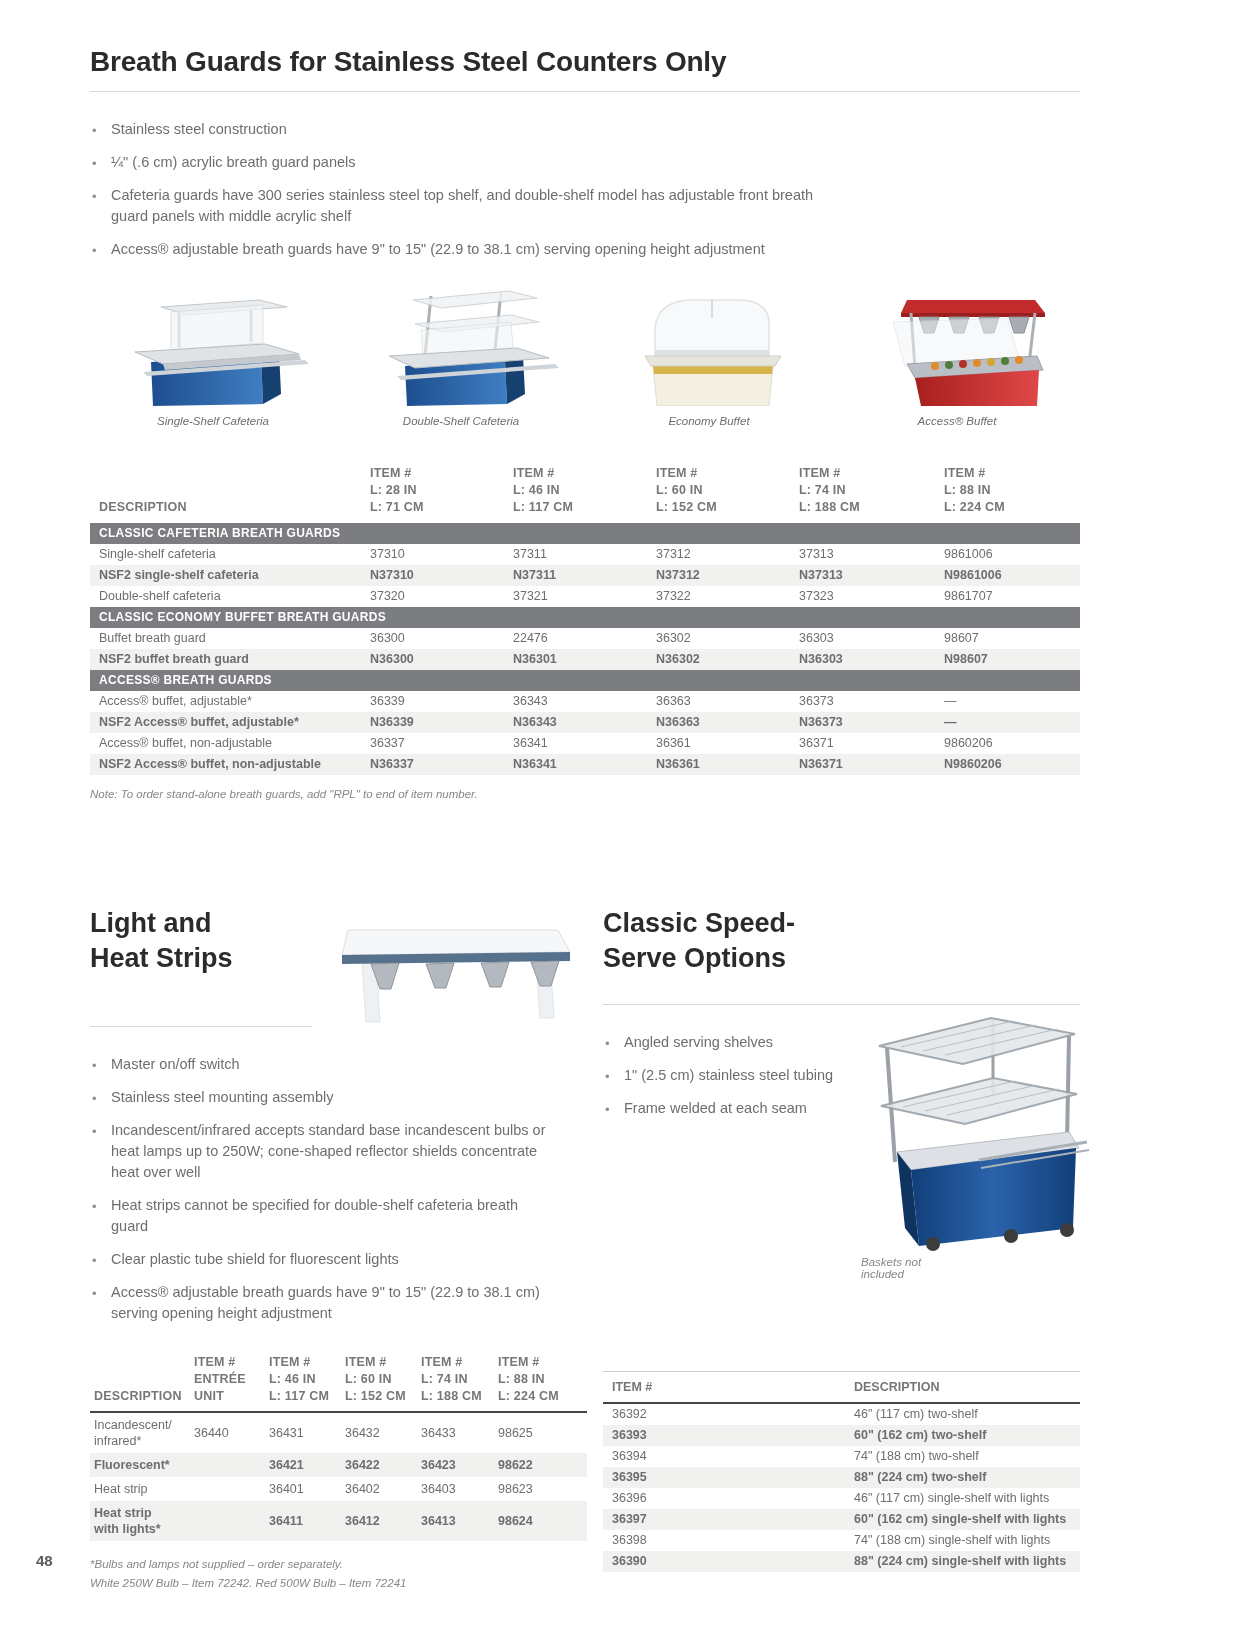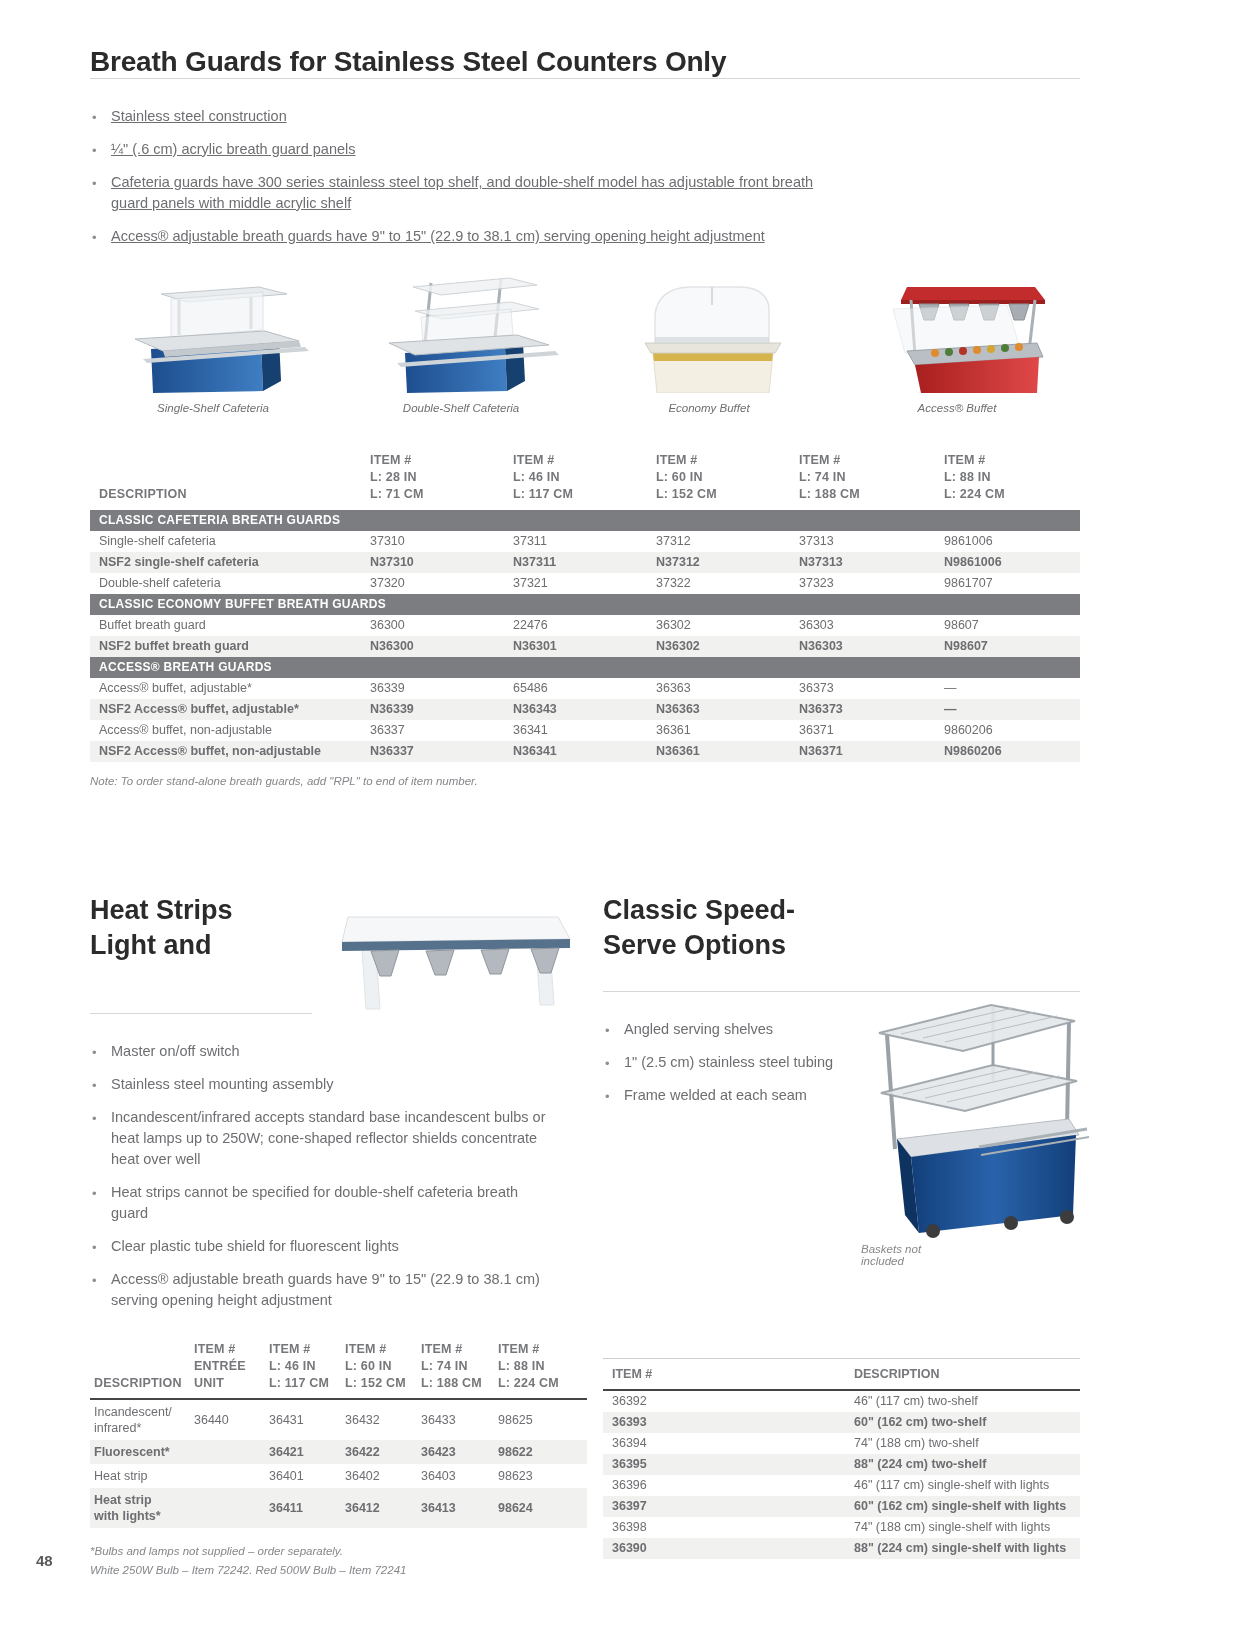--- a/index.html
+++ b/index.html
@@ -4,29 +4,29 @@
 <style>
   * { box-sizing: border-box; }
   html,body { margin:0; padding:0; background:#ffffff; }
   .page {
     position:relative; width:1257px; height:1632px; background:#ffffff;
     font-family:"Liberation Sans", sans-serif; color:#6d6e71; overflow:hidden;
   }
   .content { position:absolute; left:90px; top:46px; width:990px; }
 
   
-  .h-title { margin:0 0 0 0; font-size:28px; font-weight:bold; color:#2b2b2b; letter-spacing:-0.2px; }
+  .h-title { margin:0 0 13px 0; font-size:28px; font-weight:bold; color:#2b2b2b; letter-spacing:-0.2px; }
   .h-sub { margin:0; font-size:27px; line-height:35px; font-weight:bold; color:#2b2b2b; }
   .rule { height:1px; background:#d6d6d6; }
 
   
   .bullets { list-style:none; margin:27px 0 0 0; padding:0; }
   .bullets li { position:relative; padding-left:21px; margin-bottom:12px; font-size:14.5px; line-height:21px; color:#6d6e71; }
   .bullets li::before { content:"•"; position:absolute; left:2px; top:1px; color:#8d8f92; font-size:13px; }
-  .bullets.top li { max-width:745px;text-decoration:underline; }
+  .bullets.top li { max-width:745px; }
   .bullets.narrow li { max-width:458px; }
 
   
   .products { display:flex; justify-content:space-between; margin:26px 0 0 0; padding:0 4px; }
   .product { width:238px; text-align:center; margin:0; }
   .product svg { display:block; margin:0 auto; }
   .caption { font-style:italic; font-size:11.5px; color:#6d6e71; margin-top:9px; }
 
   
   table { border-collapse:collapse; table-layout:fixed; }
@@ -245,21 +245,21 @@
           <td>N36302</td>
           <td>N36303</td>
           <td>N98607</td>
         </tr>
         <tr class="section-row">
           <td colspan="6">ACCESS® BREATH GUARDS</td>
         </tr>
         <tr>
           <td class="desc">Access® buffet, adjustable*</td>
           <td>36339</td>
-          <td>65486</td>
+          <td>36343</td>
           <td>36363</td>
           <td>36373</td>
           <td>—</td>
         </tr>
         <tr class="stripe">
           <td class="desc">NSF2 Access® buffet, adjustable*</td>
           <td>N36339</td>
           <td>N36343</td>
           <td>N36363</td>
           <td>N36373</td>
@@ -285,22 +285,22 @@
     </table>
 
     <p class="note">Note: To order stand-alone breath guards, add "RPL" to end of item number.</p>
   </section>
 
   <div class="two-col">
 
     <section class="col-left">
       <div class="lh-head">
         <h2 class="h-sub">
+              <span style="display:block">Light and</span>
               <span style="display:block">Heat Strips</span>
-              <span style="display:block">Light and</span>
             </h2>
         <svg class="lh-image" width="232" height="112" viewBox="0 0 232 112">
           <polygon points="22,49 36,49 40,108 26,108" fill="#e9edf0" opacity="0.75" stroke="#d6dadd" stroke-width="1"></polygon>
           <polygon points="196,47 210,47 214,104 200,104" fill="#e9edf0" opacity="0.75" stroke="#d6dadd" stroke-width="1"></polygon>
           <polygon points="8,16 218,16 230,38 2,41" fill="#f6f7f8" stroke="#dcdfe2" stroke-width="1"></polygon>
           <polygon points="2,41 230,38 230,47 2,50" fill="#56718c"></polygon>
           <polygon points="31,50 59,49 51,75 40,75" fill="#b3b9be" stroke="#8f969c" stroke-width="1"></polygon>
           <polygon points="86,50 114,49 106,74 95,74" fill="#b3b9be" stroke="#8f969c" stroke-width="1"></polygon>
           <polygon points="141,49 169,48 161,73 150,73" fill="#b3b9be" stroke="#8f969c" stroke-width="1"></polygon>
           <polygon points="191,48 219,47 211,72 200,72" fill="#b3b9be" stroke="#8f969c" stroke-width="1"></polygon>

